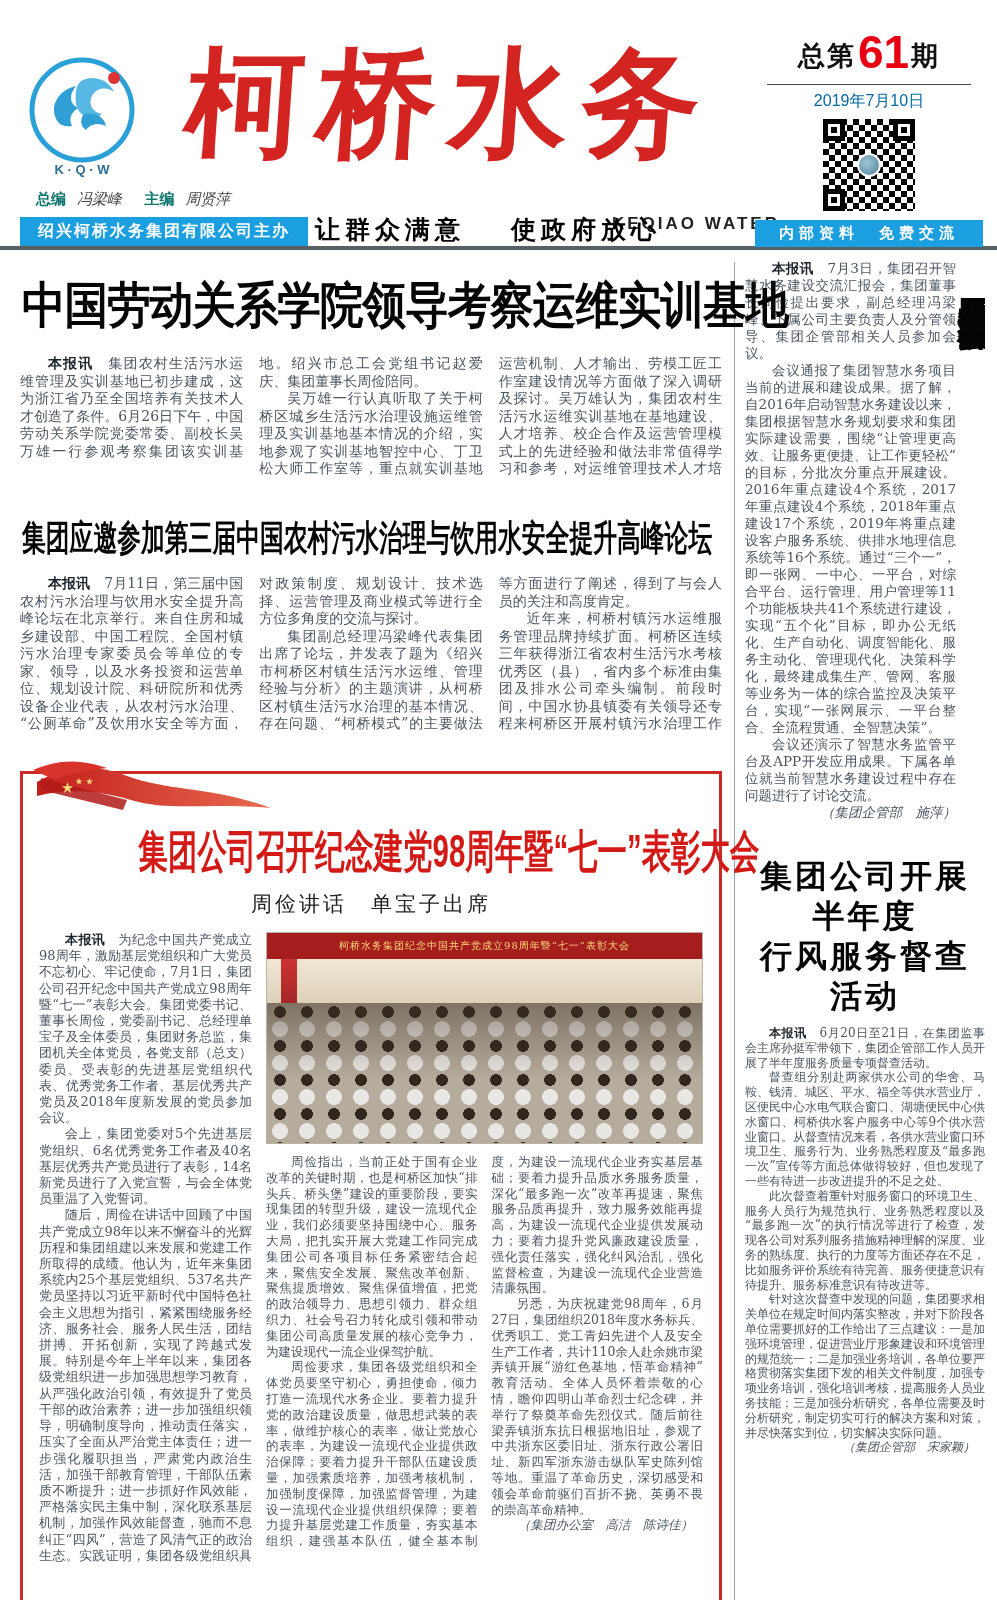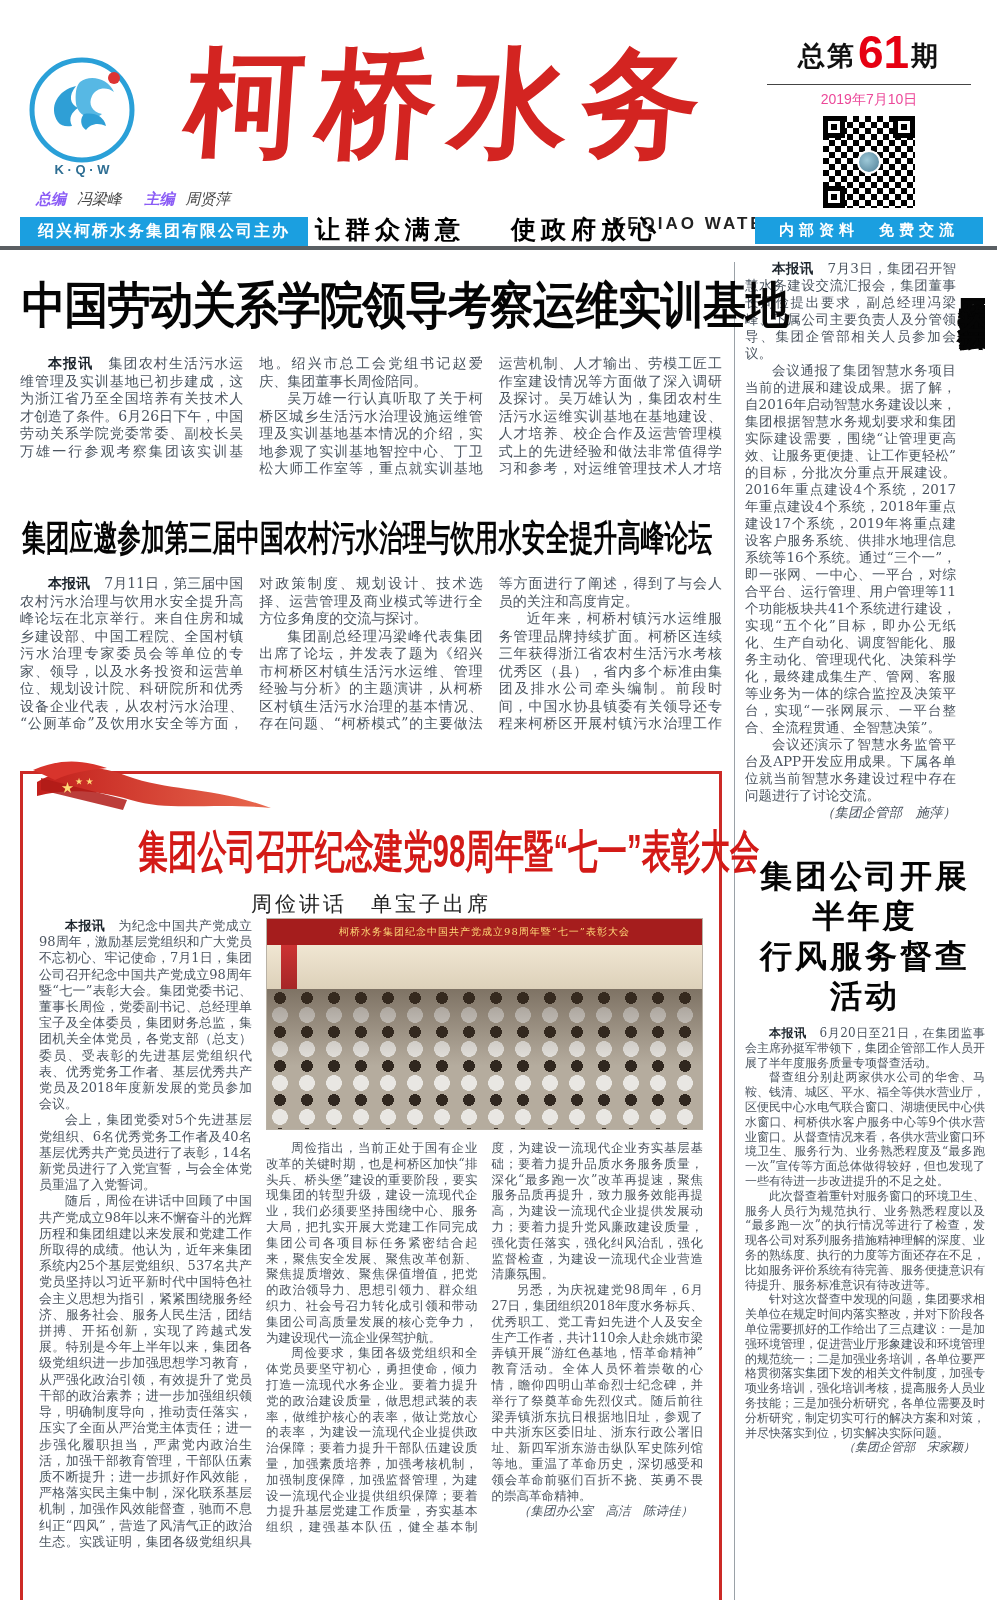--- a/index.html
+++ b/index.html
@@ -14,29 +14,29 @@
   .logo { position:absolute; left:28px; top:52px; width:108px; height:128px; }
   .paper-title {
     position:absolute; left:150px; top:28px; width:600px; text-align:center;
     font-family:"DejaVu Serif", serif; font-weight:bold; color:#d32421;
     font-size:118px; line-height:150px; letter-spacing:14px; white-space:nowrap;
     transform:skewX(-4deg);
   }
   .title-en { position:absolute; left:612px; top:190px; font-family:"Liberation Sans",sans-serif;
     font-size:17px; letter-spacing:3px; color:#222; font-weight:bold;margin-top:24px; }
   .editors { position:absolute; left:36px; top:190px; font-size:15px; color:#333; }
-  .editors b { font-family:"Liberation Sans",sans-serif; color:#8b5cf6; margin-right:6px;font-style:italic;}
+  .editors b { font-family:"Liberation Sans",sans-serif; color:#0f766e; margin-right:6px;}
   .editors .name { font-style:italic; margin-right:18px; color:#444; }
   .issue-box { position:absolute; right:14px; top:22px; width:228px; text-align:center;
     font-family:"Liberation Sans",sans-serif; }
   .issue-line { font-size:27px; color:#111; font-weight:bold; letter-spacing:2px;}
   .issue-line .num { font-size:46px; color:#e60012; font-weight:bold; letter-spacing:0;
     position:relative; top:3px; padding:0 2px;}
   .issue-rule { height:1px; background:#444; margin:8px 12px 6px; }
-  .issue-date { font-size:14px; color:#ec4899; }
+  .issue-date { font-size:16px; color:#0369a1; }
   .qr { width:92px; height:92px; margin:7px auto 0; position:relative; background:#fff;
     background-image:
       linear-gradient(45deg,#000 25%,transparent 25%,transparent 75%,#000 75%),
       linear-gradient(45deg,#000 25%,transparent 25%,transparent 75%,#000 75%);
     background-position:0 0,6px 6px; background-size:12px 12px;
     outline:4px solid #fff; }
   .qr .finder { position:absolute; width:22px; height:22px; border:5px solid #000; background:#fff; }
   .qr .finder.tl { left:0; top:0; } .qr .finder.tr { right:0; top:0; } .qr .finder.bl { left:0; bottom:0; }
   .qr .finder::after { content:""; position:absolute; left:3px; top:3px; width:6px; height:6px; background:#000; }
   .qr .logo-dot { position:absolute; left:34px; top:34px; width:24px; height:24px; border-radius:50%;
@@ -70,21 +70,21 @@
     margin:26px 0 14px 2px; }
   .a2-body { column-count:3; column-gap:16px; height:172px; overflow:hidden;
     font-size:14px; line-height:17.5px; }
   
   .red-box { position:relative; margin-top:24px; border:3px solid #cc2a26; height:844px;
     padding:50px 16px 10px; }
   .flag-deco { position:absolute; left:8px; top:-18px; width:250px; height:70px; }
   .rb-head { font-family:"Liberation Sans",sans-serif; font-weight:900; color:#d31a17;
     font-size:42px; white-space:nowrap; transform:scale(0.70,1.08); transform-origin:center;
     text-align:center; margin:0 0 10px; }
-  .rb-sub { text-align:center; font-size:21px; color:#222; letter-spacing:3px; 
+  .rb-sub { text-align:center; font-size:21px; color:#222; letter-spacing:3px; margin-bottom:14px;
     font-family:"DejaVu Serif",serif; }
   .rb-flex { display:flex; gap:14px; }
   .rb-left { width:213px; height:632px; overflow:hidden; font-size:13px; line-height:16.2px; }
   .rb-right { flex:1; min-width:0; }
   .photo { position:relative; height:212px; overflow:hidden; border:1px solid #b9b2a6;
     background:linear-gradient(#efe4cf 0px, #e6d9c2 40px, #c9bba4 70px, #9f9documents082 110px, #8a7c68 212px); }
   .photo-banner { position:absolute; left:0; right:0; top:0; height:26px; background:#a51d1d;
     color:#ffd978; font-size:10px; text-align:center; line-height:26px; letter-spacing:1px;
     white-space:nowrap; overflow:hidden; }
   .photo-wall { position:absolute; left:0; right:0; top:26px; height:44px;

